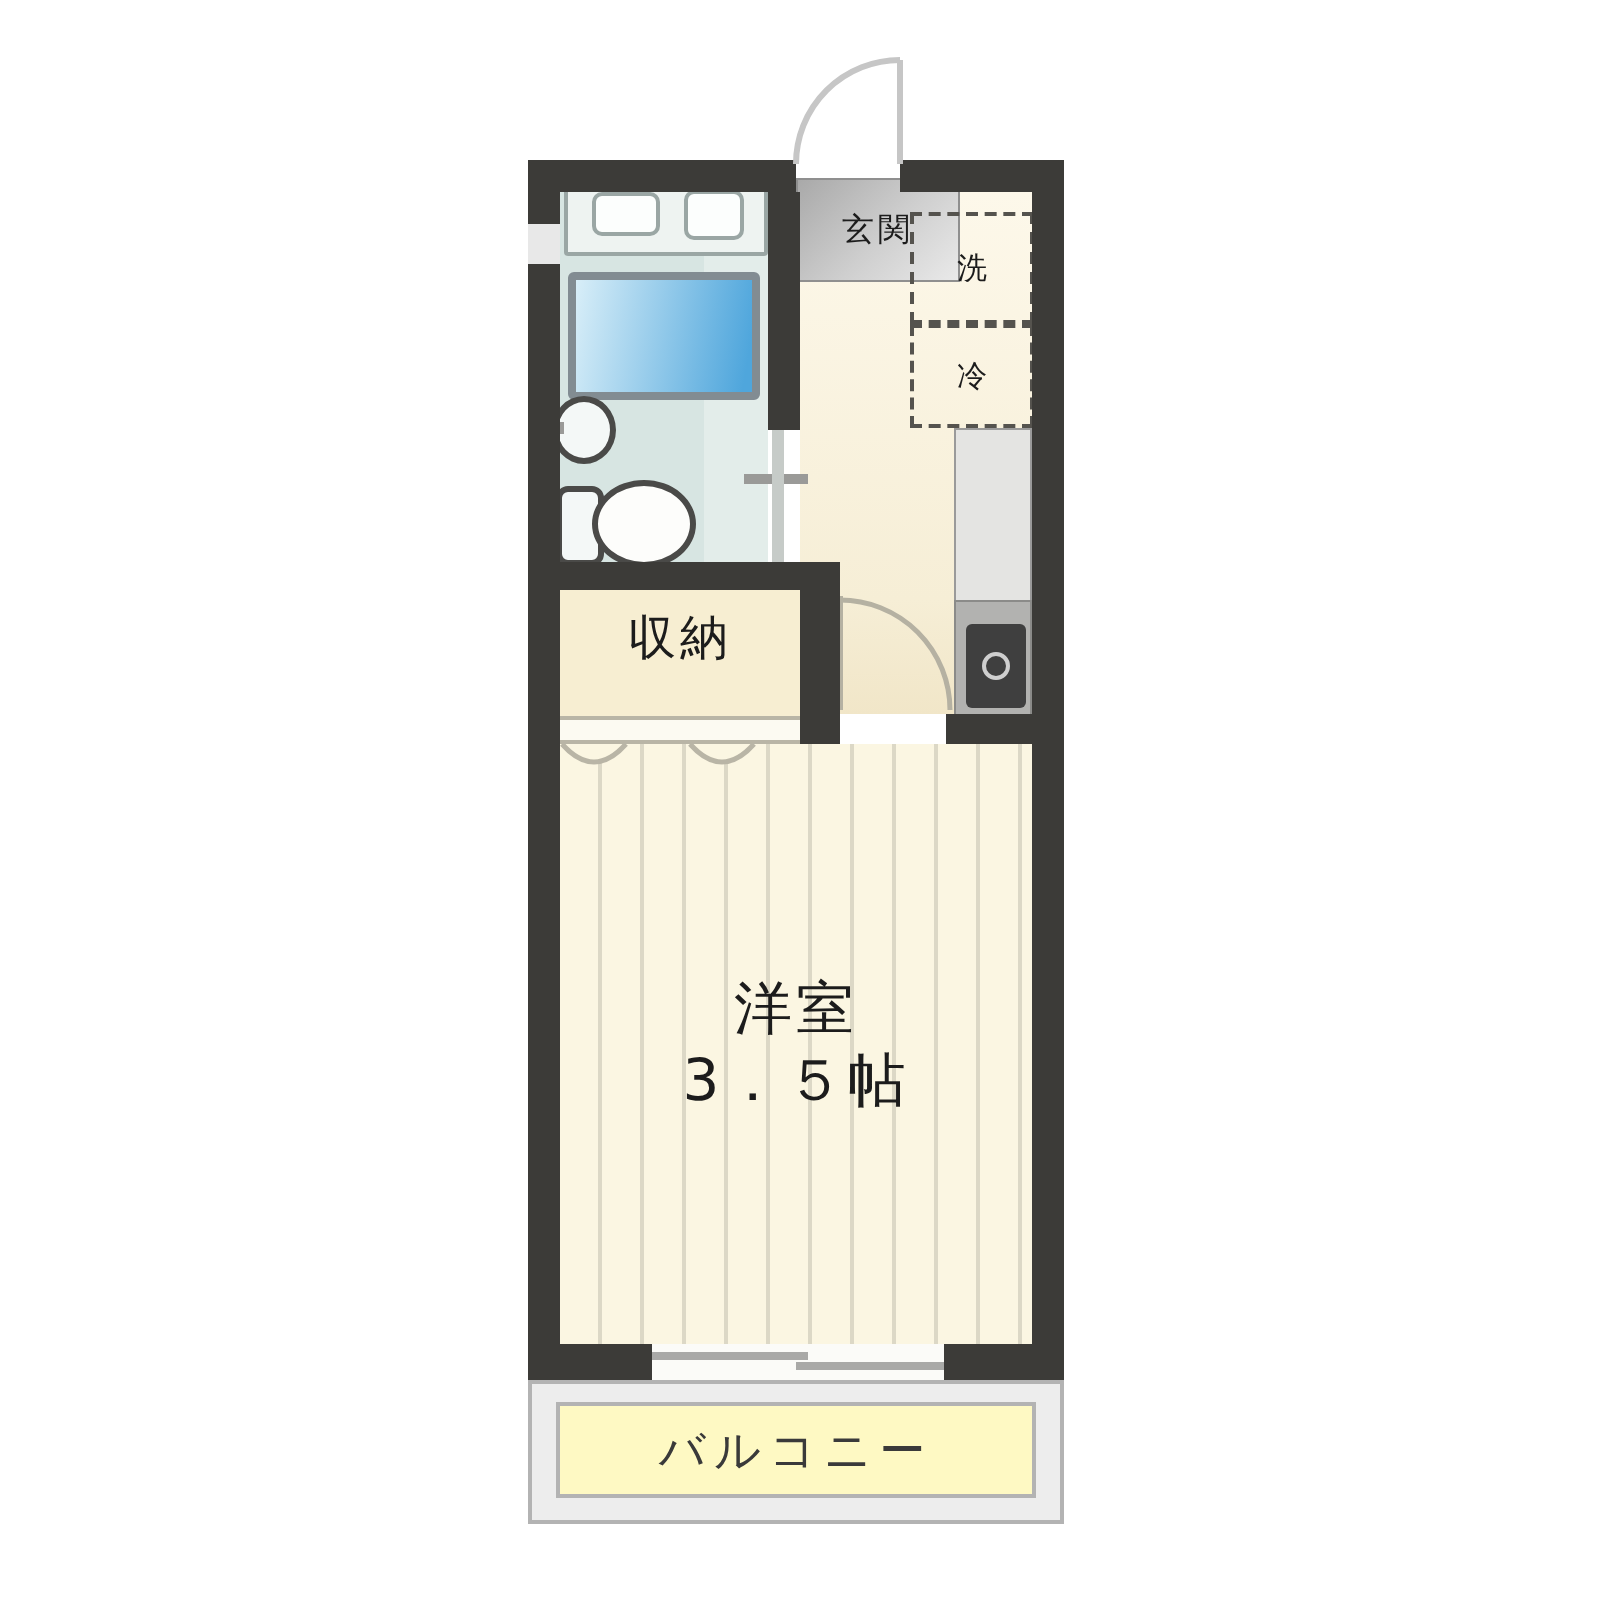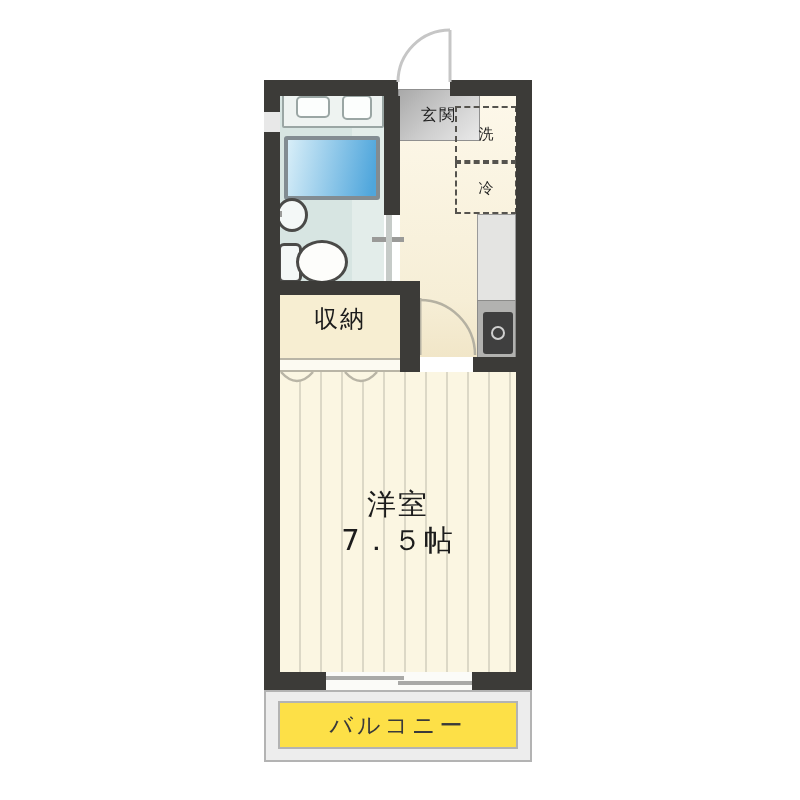--- a/index.html
+++ b/index.html
@@ -22,21 +22,21 @@
   .toilet-tank{border:3px solid #4a4a48;border-radius:6px;background:#f4f8f7;}
   .toilet-bowl{border:3px solid #4a4a48;border-radius:50%;background:#fdfdfb;}
   .mat{background:linear-gradient(135deg,#a9a9a9 0%,#cfcfcf 55%,#e9e9e9 100%);border:1px solid #8f8f8f;}
   .dashed-box{border:2px dashed #55534e;}
   .kcounter{background:#e4e4e2;border:1px solid #9a9a9a;}
   .stove-pane{background:#b2b2b0;border:1px solid #8b8b89;}
   .stove{background:var(--stove,#3f3f3f);border-radius:3px;display:flex;align-items:center;justify-content:center;}
   .burner{width:10px;height:10px;border:2px solid #cfcfcf;border-radius:50%;}
   .track{background:#fcfaf2;border-top:2px solid #b9b5a6;border-bottom:2px solid #b9b5a6;}
   .balcony{background:var(--balcony-floor,#ededed);border:2px solid #b3b3b3;}
-  .balcony-band{background:#fde047;border:2px solid #b3b3b3;}
+  .balcony-band{background:#fef9c3;border:2px solid #b3b3b3;}
   .win-line{background:#a9a9a7;}
   .tick{background:#9a9a98;}
   svg{display:block;}
 </style>
 </head>
 <body>
 
 <div class="canvas">
 
   <div class="abs floor-bath" style="left:280px;top:96px;width:104px;height:185px;"></div>
@@ -79,21 +79,21 @@
     <span>収納</span>
   </div>
   <div class="abs track" style="left:280px;top:358px;width:122px;height:14px;"></div>
   <svg class="abs" style="left:279px;top:371px;" width="102" height="20" viewBox="0 0 102 20">
     <path d="M2,1 Q18,19 34,1" stroke="#b9b5a6" stroke-width="2.5" fill="#fbf6e2"></path>
     <path d="M66,1 Q82,19 98,1" stroke="#b9b5a6" stroke-width="2.5" fill="#fbf6e2"></path>
   </svg>
 
   <div class="abs label" style="left:280px;top:480px;width:236px;height:84px;flex-direction:column;font-size:29px;font-weight:500;line-height:1.25;letter-spacing:2px;">
     <span>洋室</span>
-    <span>7．５帖</span>
+    <span>3．５帖</span>
   </div>
 
   <svg class="abs" style="left:416px;top:296px;" width="62" height="62" viewBox="0 0 62 62">
     <line x1="4" y1="2" x2="4" y2="59" stroke="#b5b1a2" stroke-width="3"></line>
     <path d="M4,4 A55,55 0 0 1 59,59" stroke="#b5b1a2" stroke-width="2.5" fill="none"></path>
   </svg>
 
   <div class="wall" style="left:264px;top:80px;width:16px;height:610px;"></div>
   <div class="wall" style="left:516px;top:80px;width:16px;height:610px;"></div>
   <div class="wall" style="left:264px;top:80px;width:134px;height:16px;"></div>

